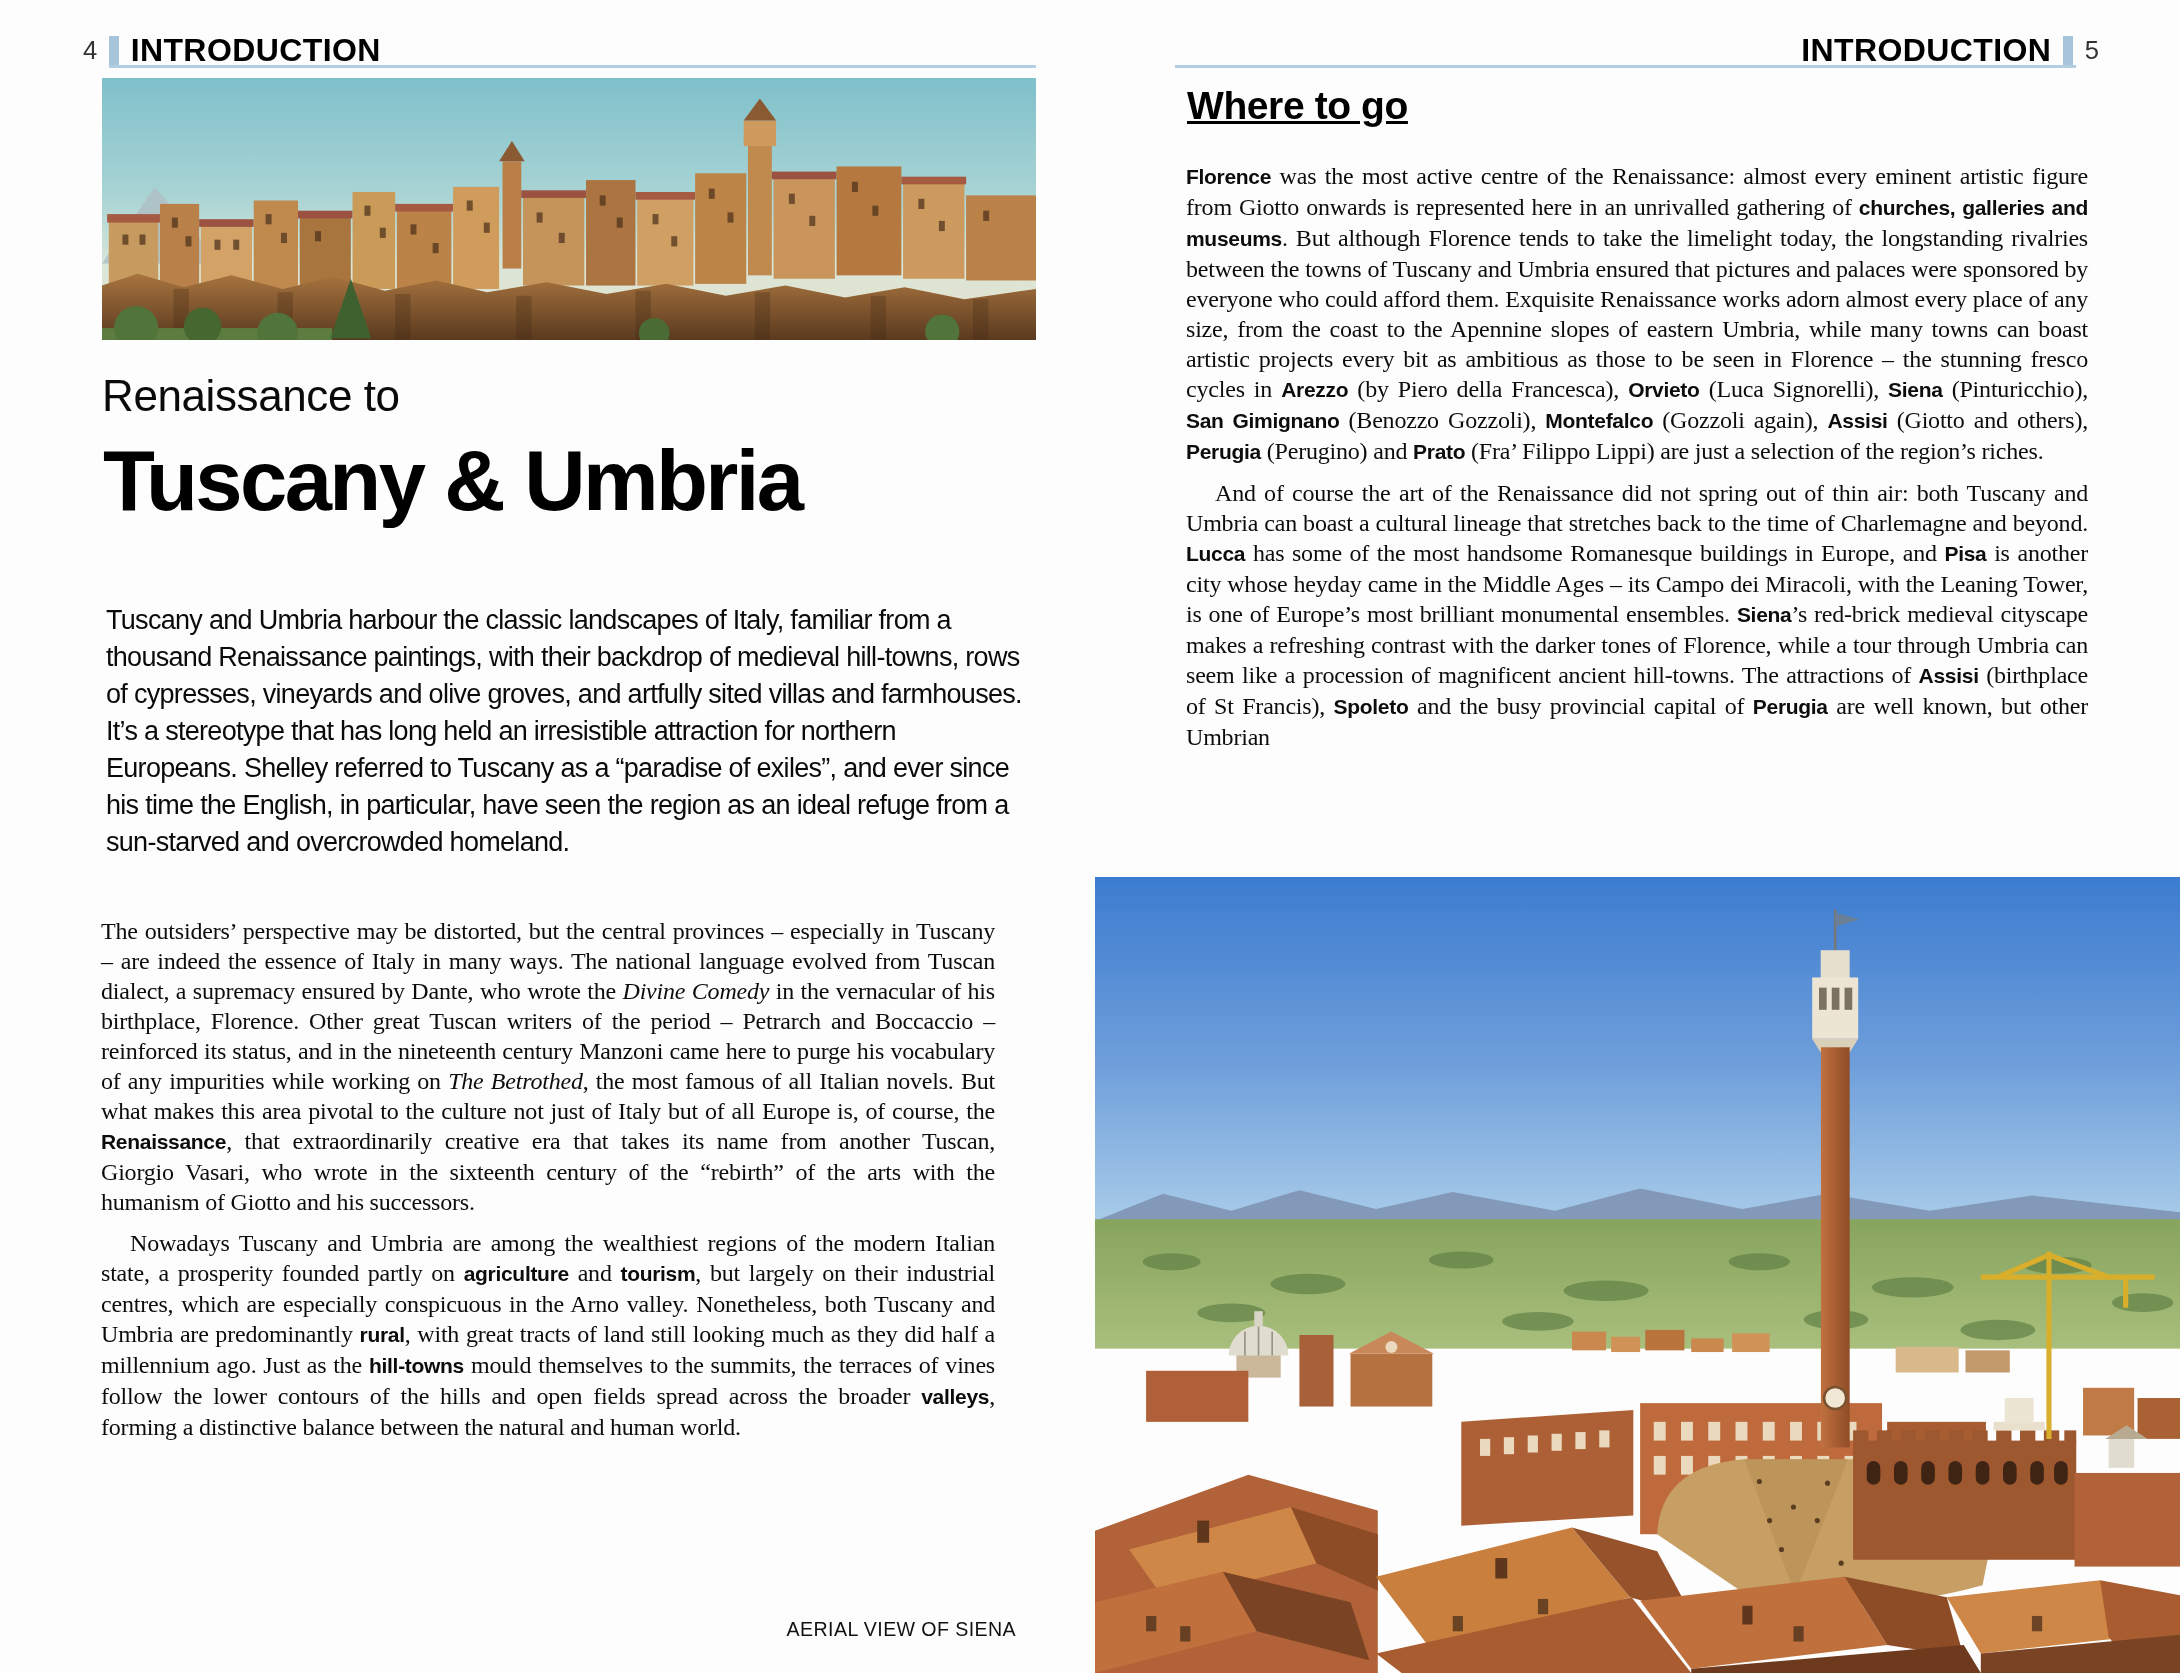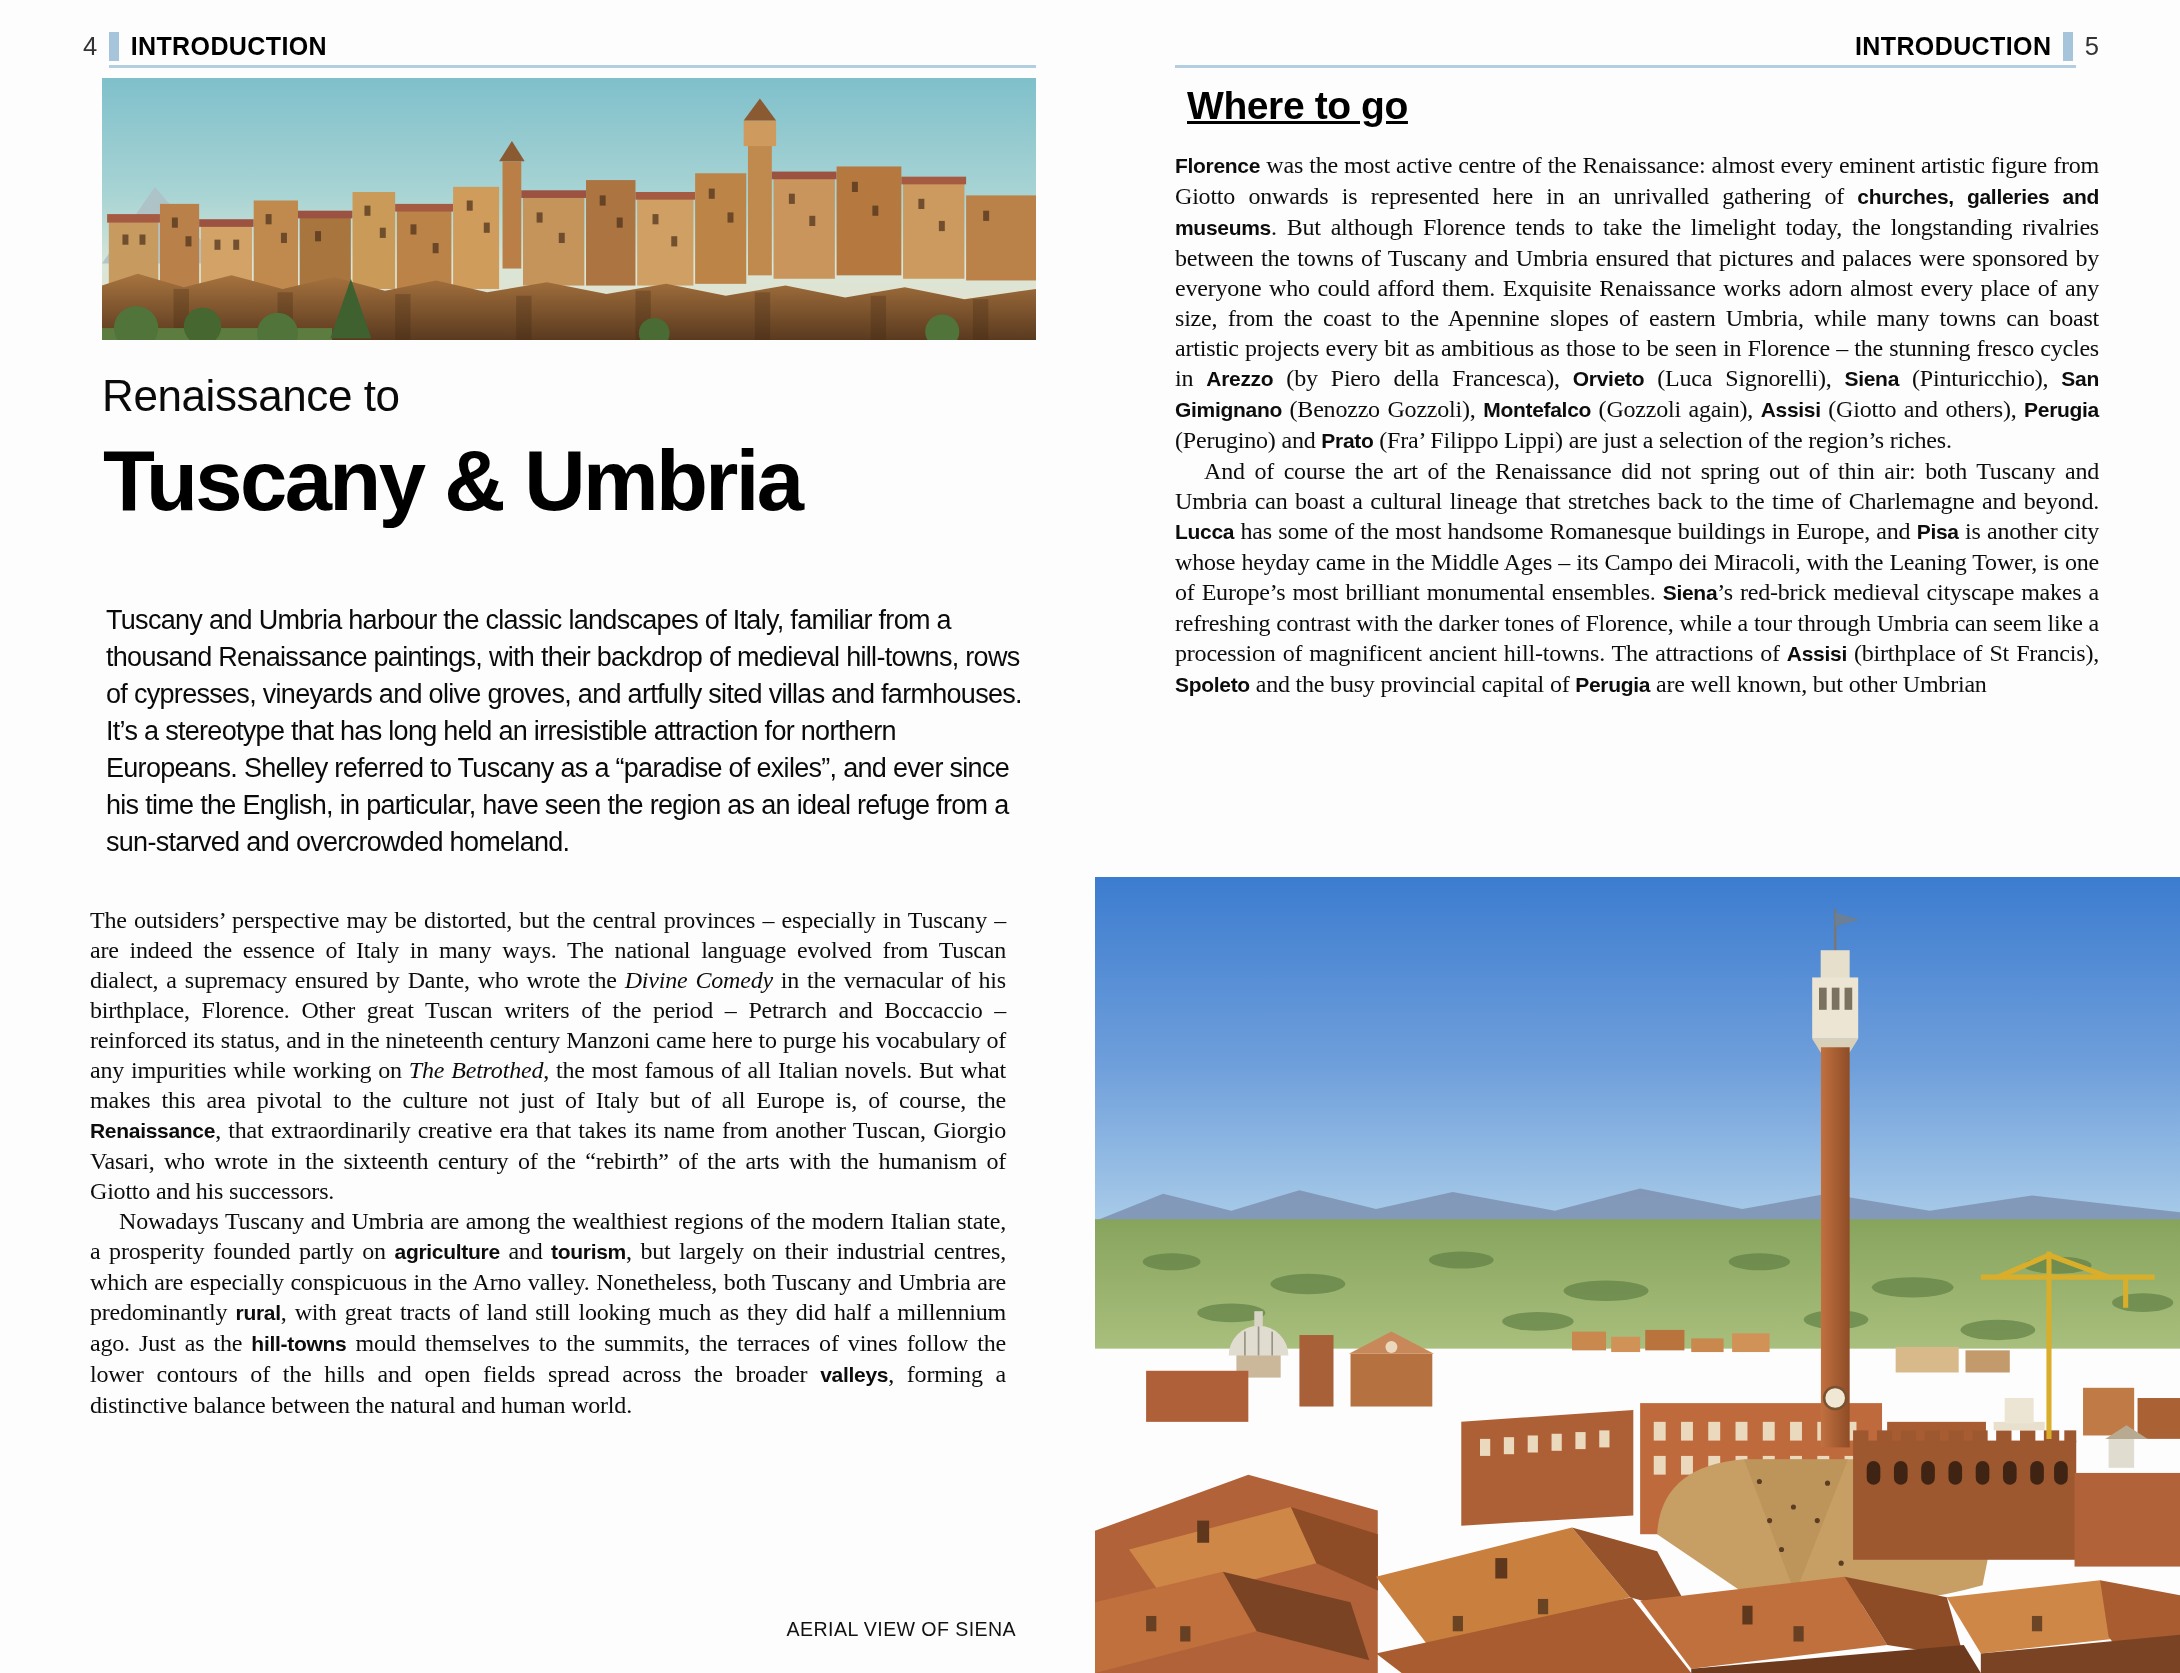--- a/index.html
+++ b/index.html
@@ -4,34 +4,34 @@
 <style>
   html,body{margin:0;padding:0;background:#e9e9e9;}
   .spread{
     position:relative;width:2181px;height:1674px;background:#fdfdfd;
     overflow:hidden;font-family:"Liberation Sans",sans-serif;color:#000;
   }
   
   .runhead{position:absolute;top:32px;display:flex;align-items:center;gap:12px;}
   .runhead .pnum{font-size:25.6px;font-weight:400;color:#333;}
   .runhead .vbar{width:9.4px;height:29px;background:#a6c4da;display:inline-block;}
-  .runhead .plabel{font-size:25px;font-weight:700;letter-spacing:0.4px;}
+  .runhead .plabel{font-size:32px;font-weight:700;letter-spacing:0.4px;}
   .runhead-left{left:83px;}
   .runhead-right{right:82px;}
   .rule{position:absolute;height:3.4px;background:#b3cee0;top:65px;}
   .rule-left{left:109px;width:927px;}
   .rule-right{left:1175px;width:901px;}
   
   .photo-left{position:absolute;left:102px;top:78px;width:934px;height:262px;overflow:hidden;}
   .kicker{position:absolute;left:102px;top:371px;font-size:44px;font-weight:300;letter-spacing:-0.4px;color:#0a0a0a;}
   .title{position:absolute;left:97px;top:426px;margin:6px;font-size:85px;font-weight:700;letter-spacing:-2.6px;color:#000;}
   .lead{position:absolute;left:102px;top:598px;width:920px;margin:4px;
         font-size:27px;line-height:37px;letter-spacing:-0.7px;font-weight:400;color:#0a0a0a;}
   .body-left{position:absolute;left:90px;top:905px;width:916px;}
-  .serif{margin:0;font-family:"Liberation Serif",serif;font-size:24px;line-height:30px;
+  .serif{margin:11px;font-family:"Liberation Serif",serif;font-size:24px;line-height:30px;
          letter-spacing:-0.2px;text-align:justify;color:#0c0c0c;}
   .serif.indent{text-indent:29px;}
   .serif .kw{font-family:"Liberation Sans",sans-serif;font-weight:700;font-size:21px;letter-spacing:-0.3px;}
   .serif .it{font-style:italic;}
   .caption{position:absolute;right:1165px;top:1618px;font-size:19.6px;font-weight:500;
            letter-spacing:0.4px;color:#111;white-space:nowrap;text-align:right;}
   
   .heading-right{position:absolute;left:1175px;top:72px;margin:12px;font-size:39px;font-weight:700;letter-spacing:-0.4px;text-decoration:underline;}
   .body-right{position:absolute;left:1175px;top:150px;width:924px;}
   .photo-right{position:absolute;left:1095px;top:877px;width:1086px;height:796px;overflow:hidden;}

